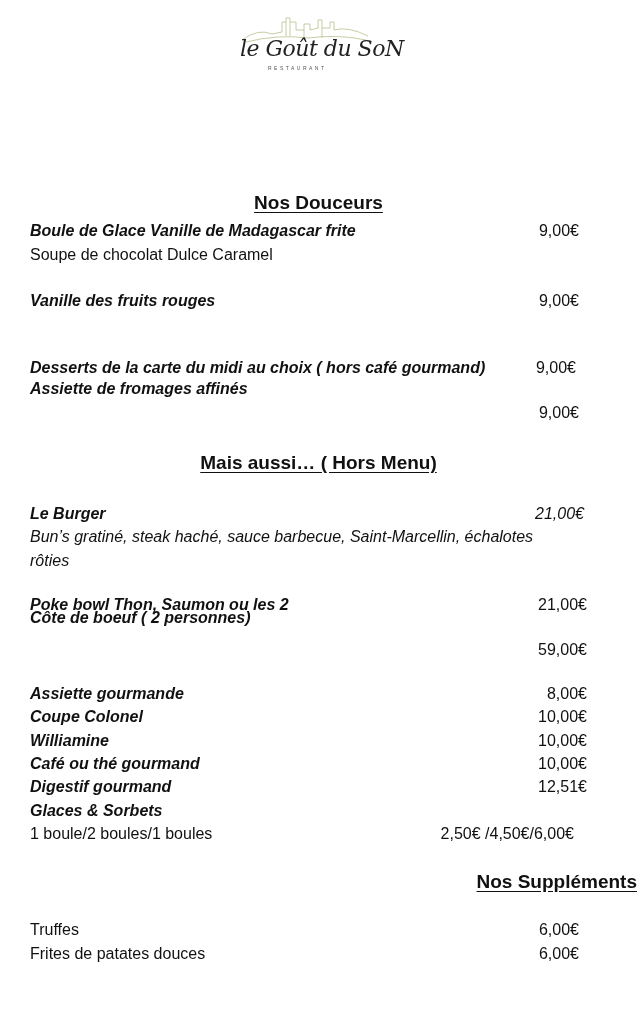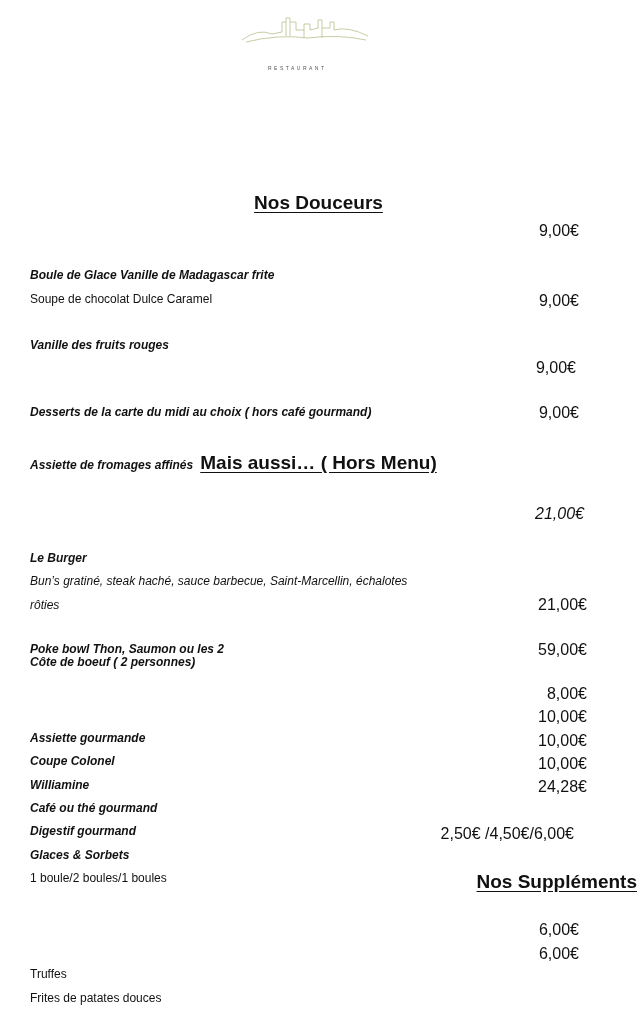--- a/index.html
+++ b/index.html
@@ -16,52 +16,53 @@
     }
     .logo-sub {
       position: absolute; left: 30px; top: 51px;
       font-size: 5px; letter-spacing: 2.5px; color: #555;
     }
     .heading {
       left: 0; width: 637px; text-align: center;
       font-size: 19px; font-weight: bold; text-decoration: underline;
       text-underline-offset: 3px; color: #111;
     }
-    .row { left: 30px; font-size: 12px; white-space: nowrap; line-height: 20px; margin-top: 44px; }
+    .row { left: 30px; font-size: 16px; white-space: nowrap; line-height: 20px; }
     .bi { font-weight: bold; font-style: italic; }
     .it { font-style: italic; }
     .price { font-size: 16px; line-height: 20px; white-space: nowrap; text-align: right; }
   </style>
 </head>
 <body>
 
 <div class="abs logo">
   <svg width="135" height="30" viewBox="0 0 135 30" style="position:absolute;left:0;top:0;">
     <g fill="none" stroke="#b9bf8e" stroke-width="0.8">
       <path d="M4 26 Q20 14 34 20 L44 18 L44 8 L48 8 L48 4 L52 4 L52 8 L58 8 L58 16 L66 16 L66 10 L72 10 L72 16 L80 14 L80 6 L84 6 L84 14 L92 14 L92 8 L96 8 L96 16 Q110 12 130 22"></path>
       <path d="M8 28 Q40 20 70 24 Q100 20 128 26"></path>
       <path d="M48 8 L48 22 M52 8 L52 22 M66 16 L66 24 M84 14 L84 24"></path>
     </g>
   </svg>
+  <span class="logo-script">le Goût du SoN</span>
   <span class="logo-sub">RESTAURANT</span>
 </div>
 
 <div class="abs heading" style="top:144px;margin-top:48px;">Nos Douceurs</div>
 
 <div class="abs row bi" style="top:221px;">Boule de Glace Vanille de Madagascar frite</div>
 <div class="abs price" style="top:221px; right:58px;">9,00€</div>
 <div class="abs row" style="top:245px;">Soupe de chocolat Dulce Caramel</div>
 
 <div class="abs row bi" style="top:291px;">Vanille des fruits rouges</div>
 <div class="abs price" style="top:291px; right:58px;">9,00€</div>
 
 <div class="abs row bi" style="top:358px;">Desserts de la carte du midi au choix ( hors café gourmand)</div>
 <div class="abs price" style="top:358px; right:61px;">9,00€</div>
 
-<div class="abs row bi" style="top:411px;">Assiette de fromages affinés</div>
+<div class="abs row bi" style="top:379px;">Assiette de fromages affinés</div>
 <div class="abs price" style="top:403px; right:58px;">9,00€</div>
 
 <div class="abs heading" style="top:452px;">Mais aussi… ( Hors Menu)</div>
 
 <div class="abs row bi" style="top:504px;">Le Burger</div>
 <div class="abs price it" style="top:504px; right:53px;">21,00€</div>
 <div class="abs row it" style="top:527px;">Bun’s gratiné, steak haché, sauce barbecue, Saint-Marcellin, échalotes</div>
 <div class="abs row it" style="top:551px;">rôties</div>
 
 <div class="abs row bi" style="top:595px;">Poke bowl Thon, Saumon ou les 2</div>
@@ -76,21 +77,21 @@
 <div class="abs row bi" style="top:707px;">Coupe Colonel</div>
 <div class="abs price" style="top:707px; right:50px;">10,00€</div>
 
 <div class="abs row bi" style="top:731px;">Williamine</div>
 <div class="abs price" style="top:731px; right:50px;">10,00€</div>
 
 <div class="abs row bi" style="top:754px;">Café ou thé gourmand</div>
 <div class="abs price" style="top:754px; right:50px;">10,00€</div>
 
 <div class="abs row bi" style="top:777px;">Digestif gourmand</div>
-<div class="abs price" style="top:777px; right:50px;">24,28€</div>
+<div class="abs price" style="top:777px; right:50px;">12,51€</div>
 
 <div class="abs row bi" style="top:801px;">Glaces &amp; Sorbets</div>
 <div class="abs row" style="top:824px;">1 boule/2 boules/1 boules</div>
 <div class="abs price" style="top:824px; right:63px;">2,50€  /4,50€/6,00€</div>
 
 <div class="abs heading" style="top:871px;text-align:right;">Nos Suppléments</div>
 
 <div class="abs row" style="top:920px;">Truffes</div>
 <div class="abs price" style="top:920px; right:58px;">6,00€</div>
 

